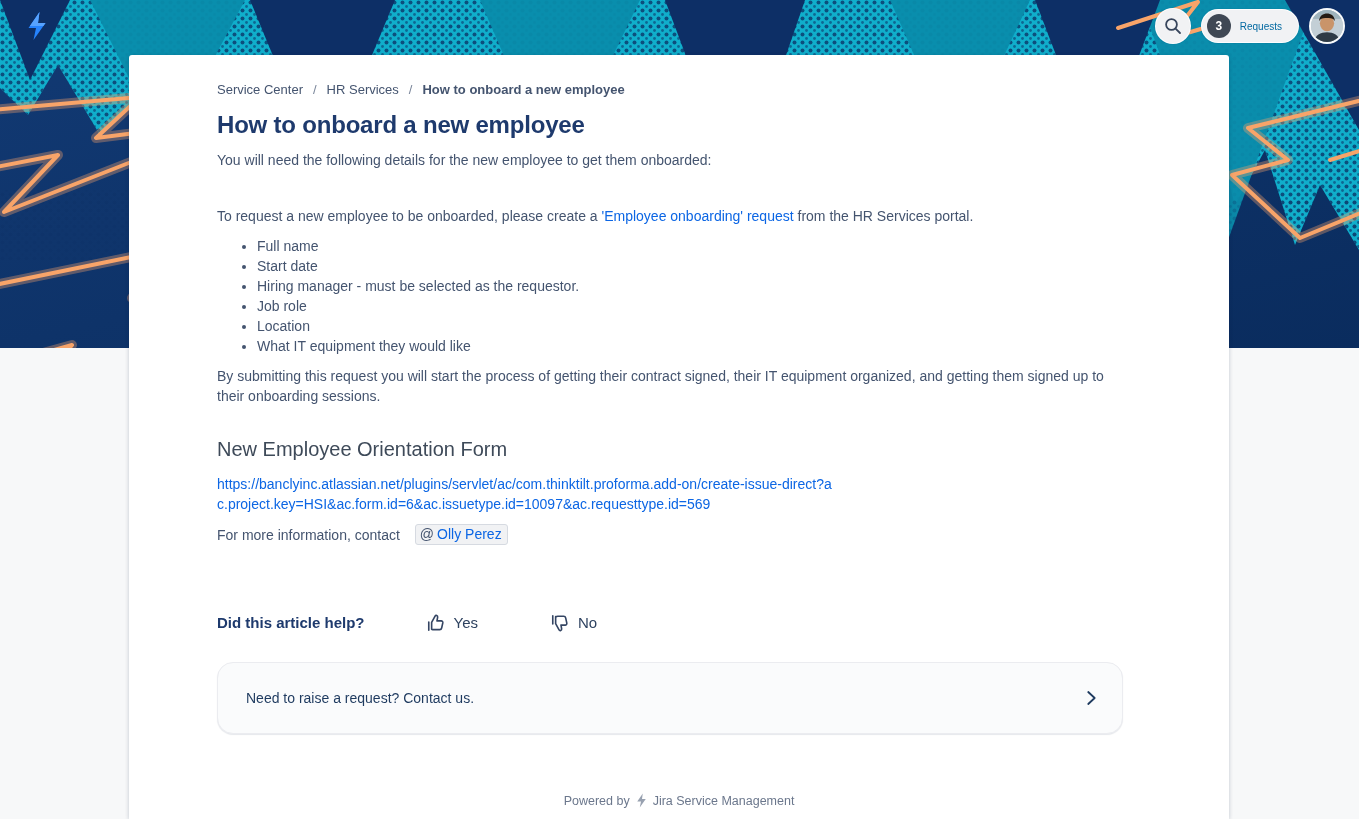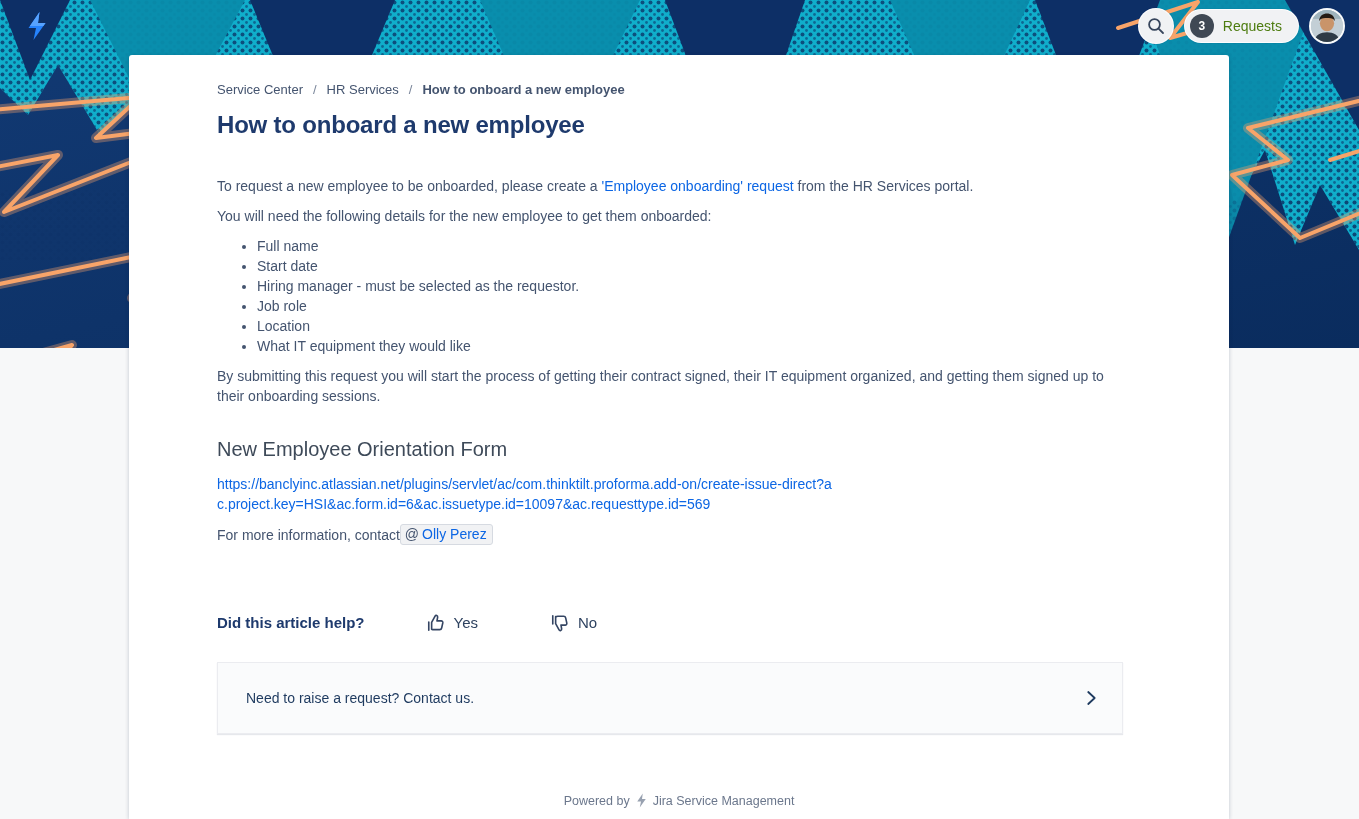--- a/index.html
+++ b/index.html
@@ -31,21 +31,21 @@
     height:34px; border-radius:17px; background:#f1f2f4;
     border:1px solid rgba(255,255,255,.85);
     display:flex; align-items:center; gap:9px; padding:0 16px 0 5px;
     cursor:pointer; box-shadow:0 0 0 1px rgba(9,30,66,.04);
   }
   .requests-badge {
     width:24px; height:24px; border-radius:50%; background:#3f4854;
     color:#fff; font-size:12px; font-weight:bold;
     display:flex; align-items:center; justify-content:center;
   }
-  .requests-label { font-size:14px; color:#4d7c0f; }
+  .requests-label { font-size:10px; color:#0369a1; }
   .avatar {
     width:36px; height:36px; border-radius:50%; overflow:hidden; cursor:pointer;
     border:2px solid rgba(255,255,255,.9); background:#b9c6cf;
   }
   .avatar svg { display:block; width:100%; height:100%; }
   
   .card {
     position:absolute; left:129px; top:55px; width:1100px; height:764px;
     background:#ffffff; border-radius:3px 3px 0 0;
     box-shadow:0 1px 4px rgba(9,30,66,.22);
@@ -65,39 +65,39 @@
   .body-text { font-size:14px; line-height:20px; color:#44546f; }
   .p-intro { margin-top:36px; }
   .p-details { margin-top:10px; }
   .link { color:#0c66e4; cursor:pointer; text-decoration:none; }
   .bullet-list { margin-top:10px; padding-left:40px; }
   .bullet-list li { font-size:14px; line-height:20px; color:#44546f; }
   .p-closing { margin-top:10px; max-width:906px; }
   .section-heading { margin-top:31px; font-size:20px; line-height:24px; font-weight:400; color:#3e4a59; }
   .form-link-wrap { margin-top:13px; max-width:618px; }
   .form-link { font-size:14px; line-height:20px; overflow-wrap:break-word; word-break:break-all; display:block; }
-  .p-contact { margin-top:10px; display:flex; align-items:center; gap:0; }
+  .p-contact { margin-top:10px; display:flex; align-items:center; gap:15px; }
   .mention-chip {
     display:inline-flex; align-items:center; gap:3px;
     background:#f1f2f4; border:1px solid #d6dae1; border-radius:3px;
     padding:0 5px 1px 4px; font-size:14px; line-height:18px; cursor:pointer;
   }
   .mention-at { color:#44546f; }
   .mention-name { color:#0c66e4; }
   
   .feedback { margin-top:67px; display:flex; align-items:center;gap:25px; }
   .feedback-q { font-size:15px; font-weight:bold; color:#1e3a6d; }
   .vote-btn { display:flex; align-items:center; gap:9px; cursor:pointer; background:none; border:none; font-family:inherit; }
   .vote-btn span { font-size:15px; color:#2e4260; }
   .vote-yes { margin-left:34px; }
   .vote-no { margin-left:45px; }
   
   .raise-panel {
     margin-top:29px; width:906px; height:72px;
-    background:#fafbfc; border:1px solid #ebecf0; border-radius:0;
+    background:#fafbfc; border:1px solid #ebecf0; border-radius:16px;
     box-shadow:0 1px 1px rgba(9,30,66,.10);
     display:flex; align-items:center; justify-content:space-between;
     padding:0 20px 0 28px; cursor:pointer;
   }
   .raise-text { font-size:14px; color:#1e3a5f; }
   
   .card-footer {
     position:absolute; bottom:11px; left:0; width:100%;
     display:flex; align-items:center; justify-content:center; gap:5px;
     font-size:12.5px; color:#6b778c;text-align:right;
@@ -198,23 +198,23 @@
     <div class="breadcrumb">
       <span class="crumb">Service Center</span>
       <span class="crumb-sep">/</span>
       <span class="crumb">HR Services</span>
       <span class="crumb-sep">/</span>
       <span class="crumb-current">How to onboard a new employee</span>
     </div>
 
     <h1 class="article-title">How to onboard a new employee</h1>
 
+    <p class="body-text p-details">You will need the following details for the new employee to get them onboarded:</p>
+
     <p class="body-text p-intro"><span>To request a new employee to be onboarded, please create a </span><span class="link">'Employee onboarding' request</span><span> from the HR Services portal.</span></p>
-
-    <p class="body-text p-details">You will need the following details for the new employee to get them onboarded:</p>
 
     <ul class="bullet-list">
       <li>Full name</li>
       <li>Start date</li>
       <li>Hiring manager - must be selected as the requestor.</li>
       <li>Job role</li>
       <li>Location</li>
       <li>What IT equipment they would like</li>
     </ul>
 

